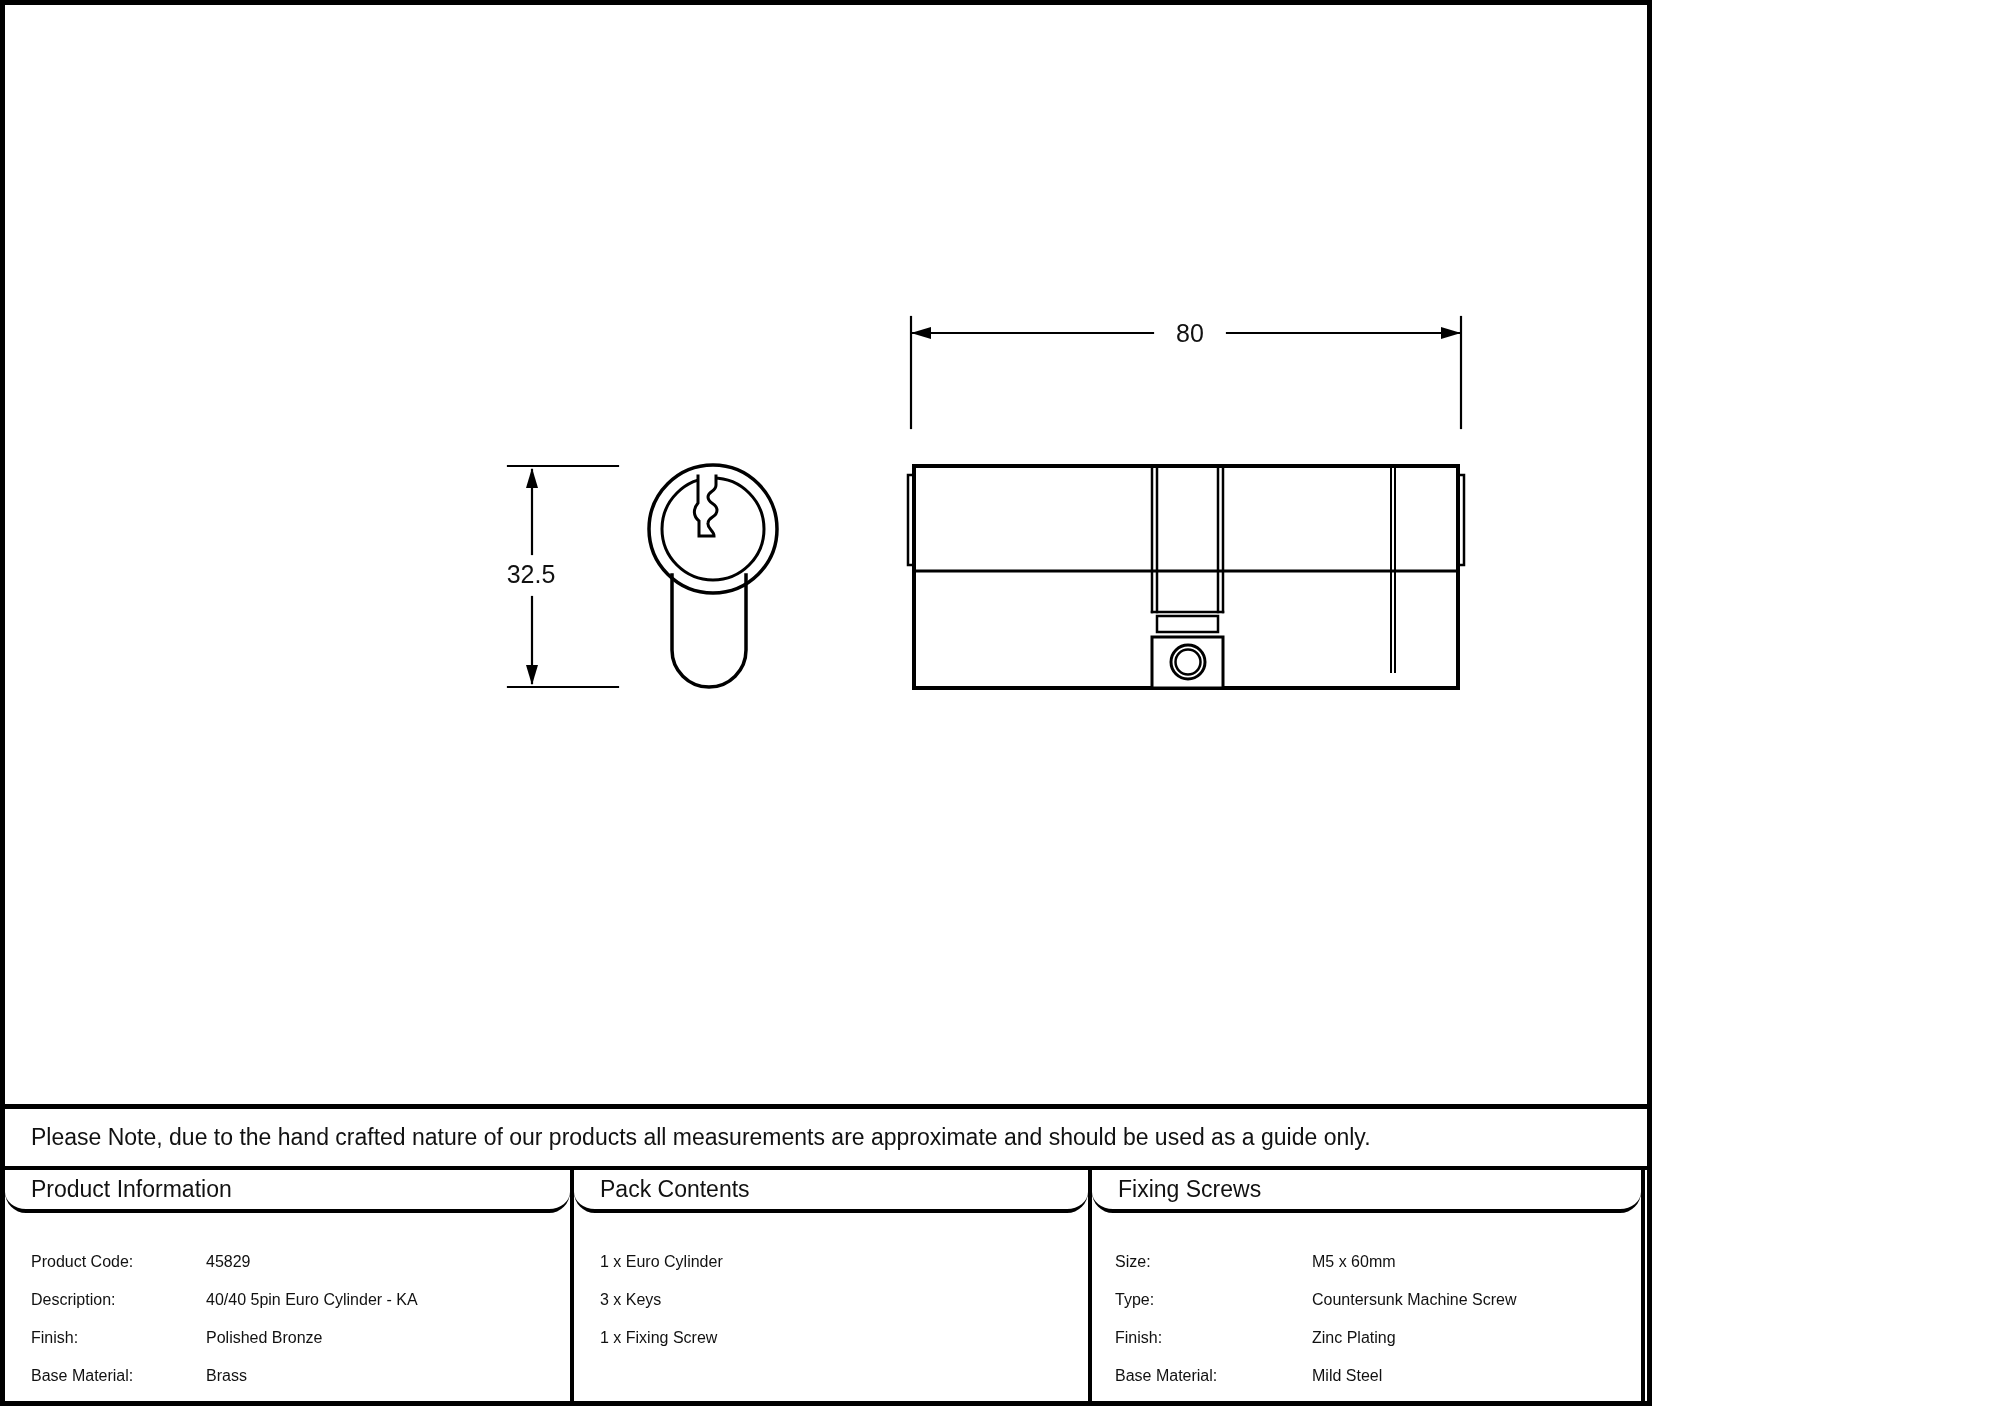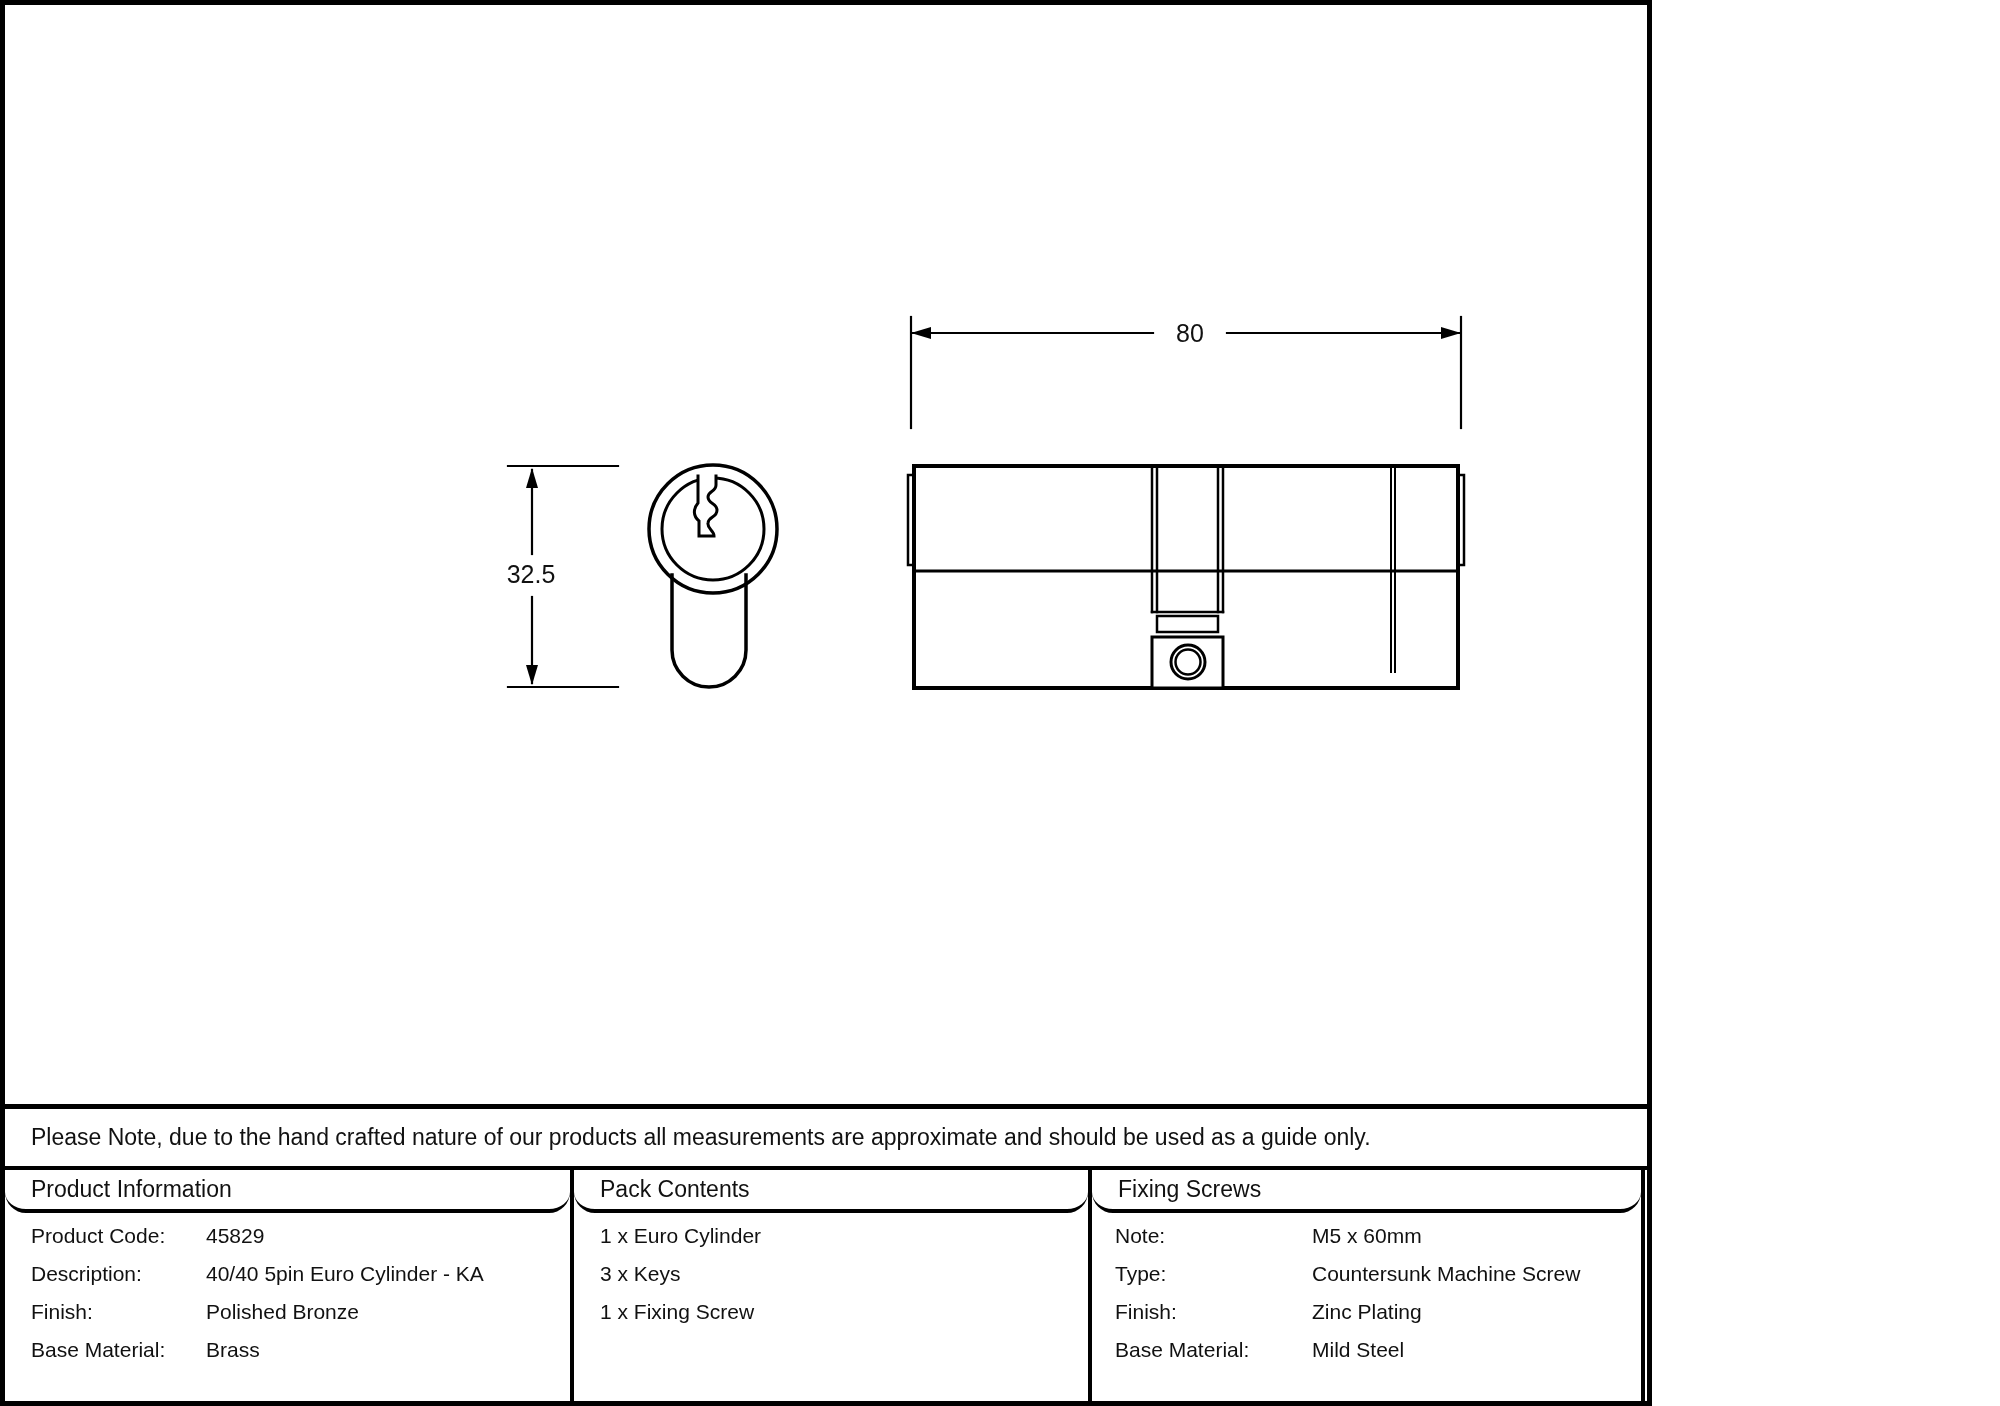--- a/index.html
+++ b/index.html
@@ -36,21 +36,21 @@
   .c3{width:553px;flex:0 0 553px;border-right:4px solid #000;}
   .c4{flex:1;position:relative;}
   .hdr{
     height:39px;flex:0 0 39px;
     border-bottom:4px solid #000;
     display:flex;align-items:center;
     padding-left:26px;
     font-size:23px;
     border-radius:21px;
   }
-  .cellbody{padding:4px 0 0 26px;font-size:21px;line-height:38px;}
+  .cellbody{padding:30px 0 0 26px;font-size:16px;line-height:38px;}
   .kvrow{display:flex;}
   .kvrow .k{width:175px;flex:0 0 175px;}
   .c3 .cellbody{padding-left:23px;}
   .c3 .kvrow .k{width:197px;flex:0 0 197px;}
 
   
   .logo{position:absolute;left:57px;top:66px;width:250px;height:112px;}
   .anvil-svg{position:absolute;left:0;top:2px;width:98px;height:76px;}
   .logo .fromthe{
     position:absolute;left:104px;top:-1px;
@@ -172,21 +172,21 @@
           <div>1 x Euro Cylinder</div>
           <div>3 x Keys</div>
           <div>1 x Fixing Screw</div>
         </div>
       </div>
 
       <div class="col c3">
         <div class="hdr">Fixing Screws</div>
         <div class="cellbody">
           <div class="kvrow">
-            <span class="k">Note:</span>
+            <span class="k">Size:</span>
             <span class="v">M5 x 60mm</span>
           </div>
           <div class="kvrow">
             <span class="k">Type:</span>
             <span class="v">Countersunk Machine Screw</span>
           </div>
           <div class="kvrow">
             <span class="k">Finish:</span>
             <span class="v">Zinc Plating</span>
           </div>

